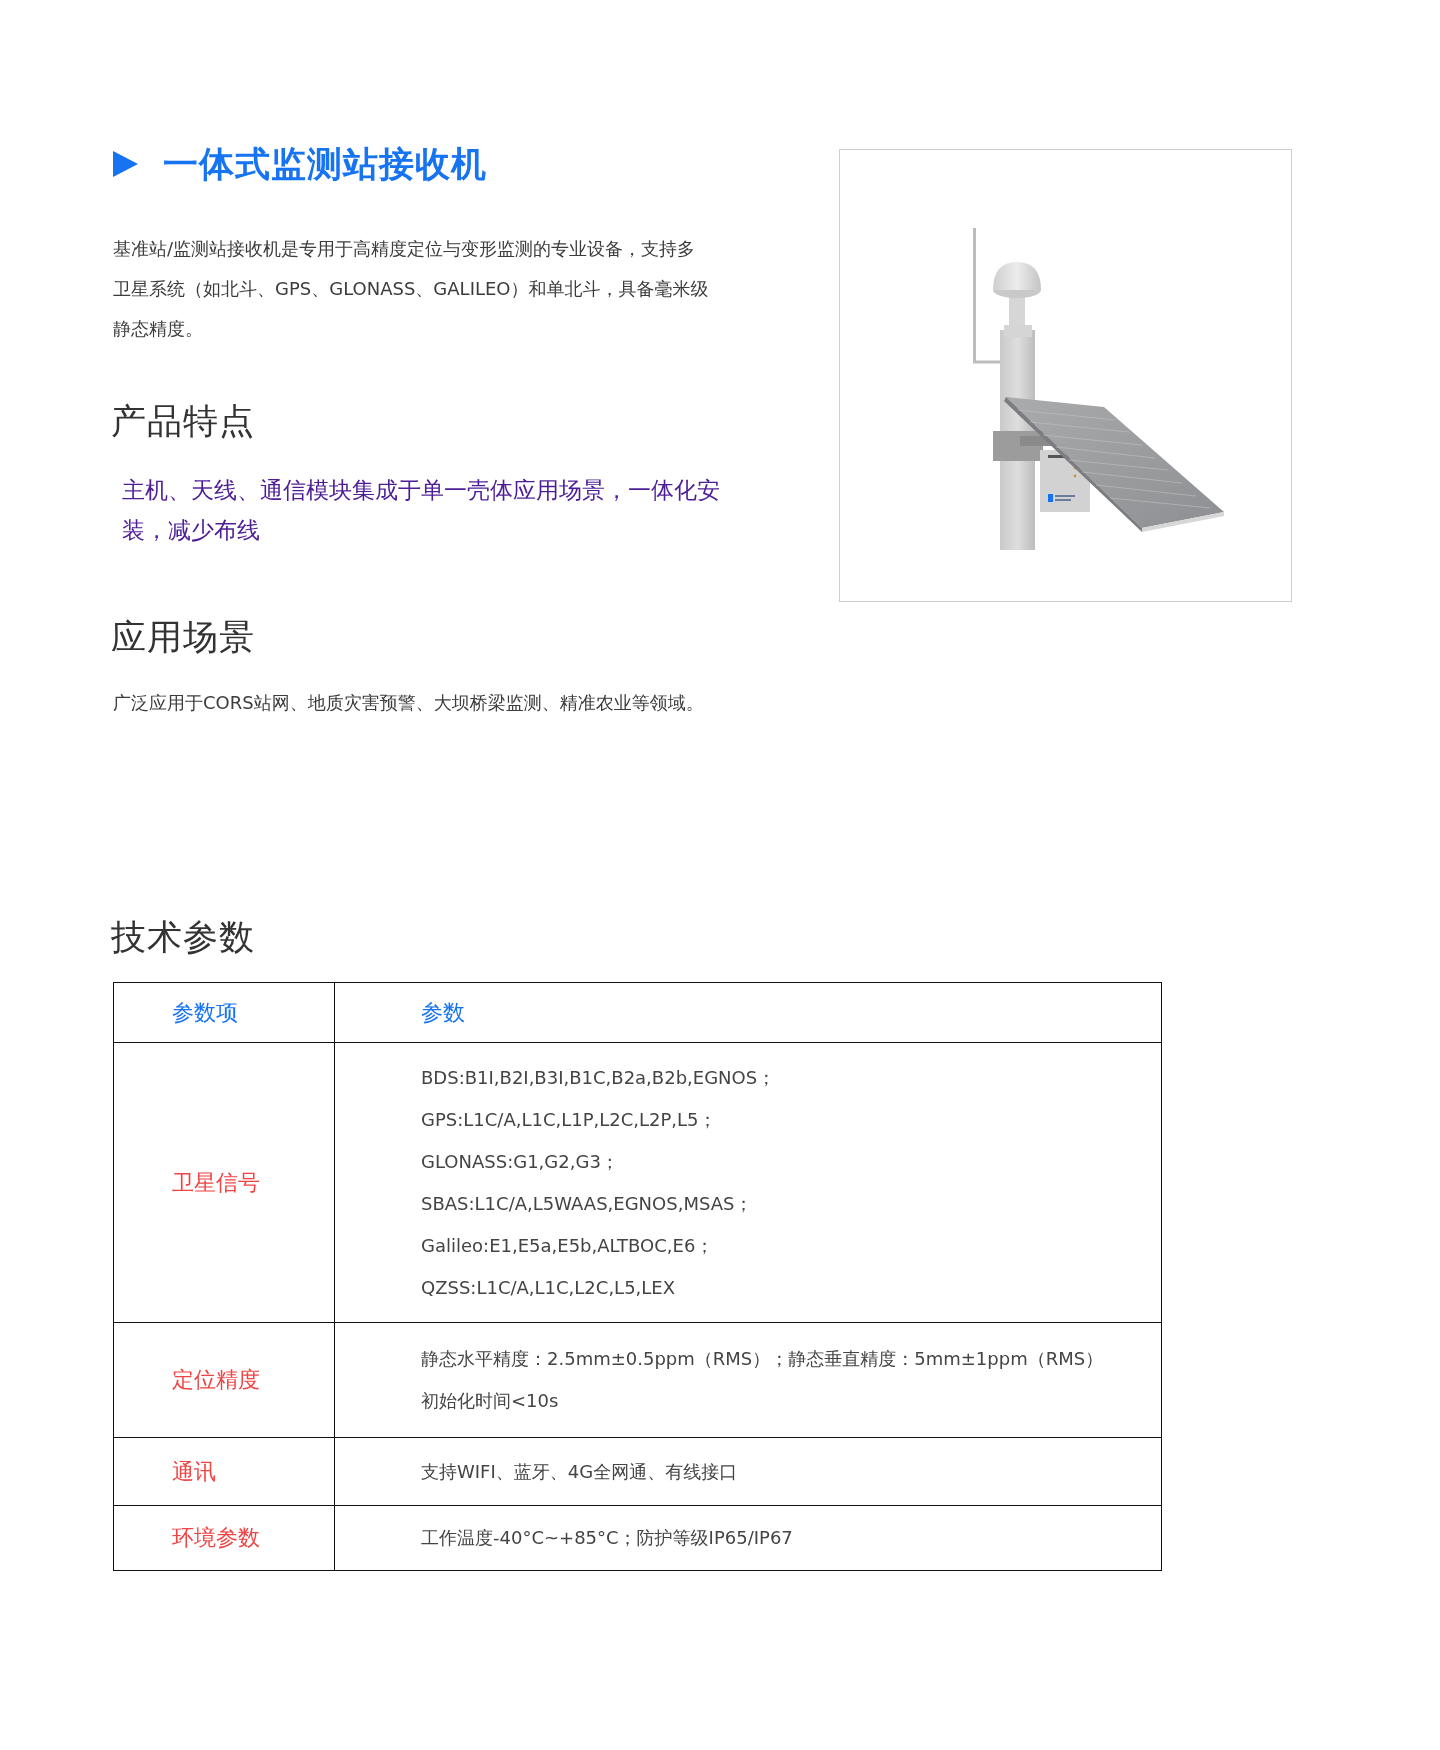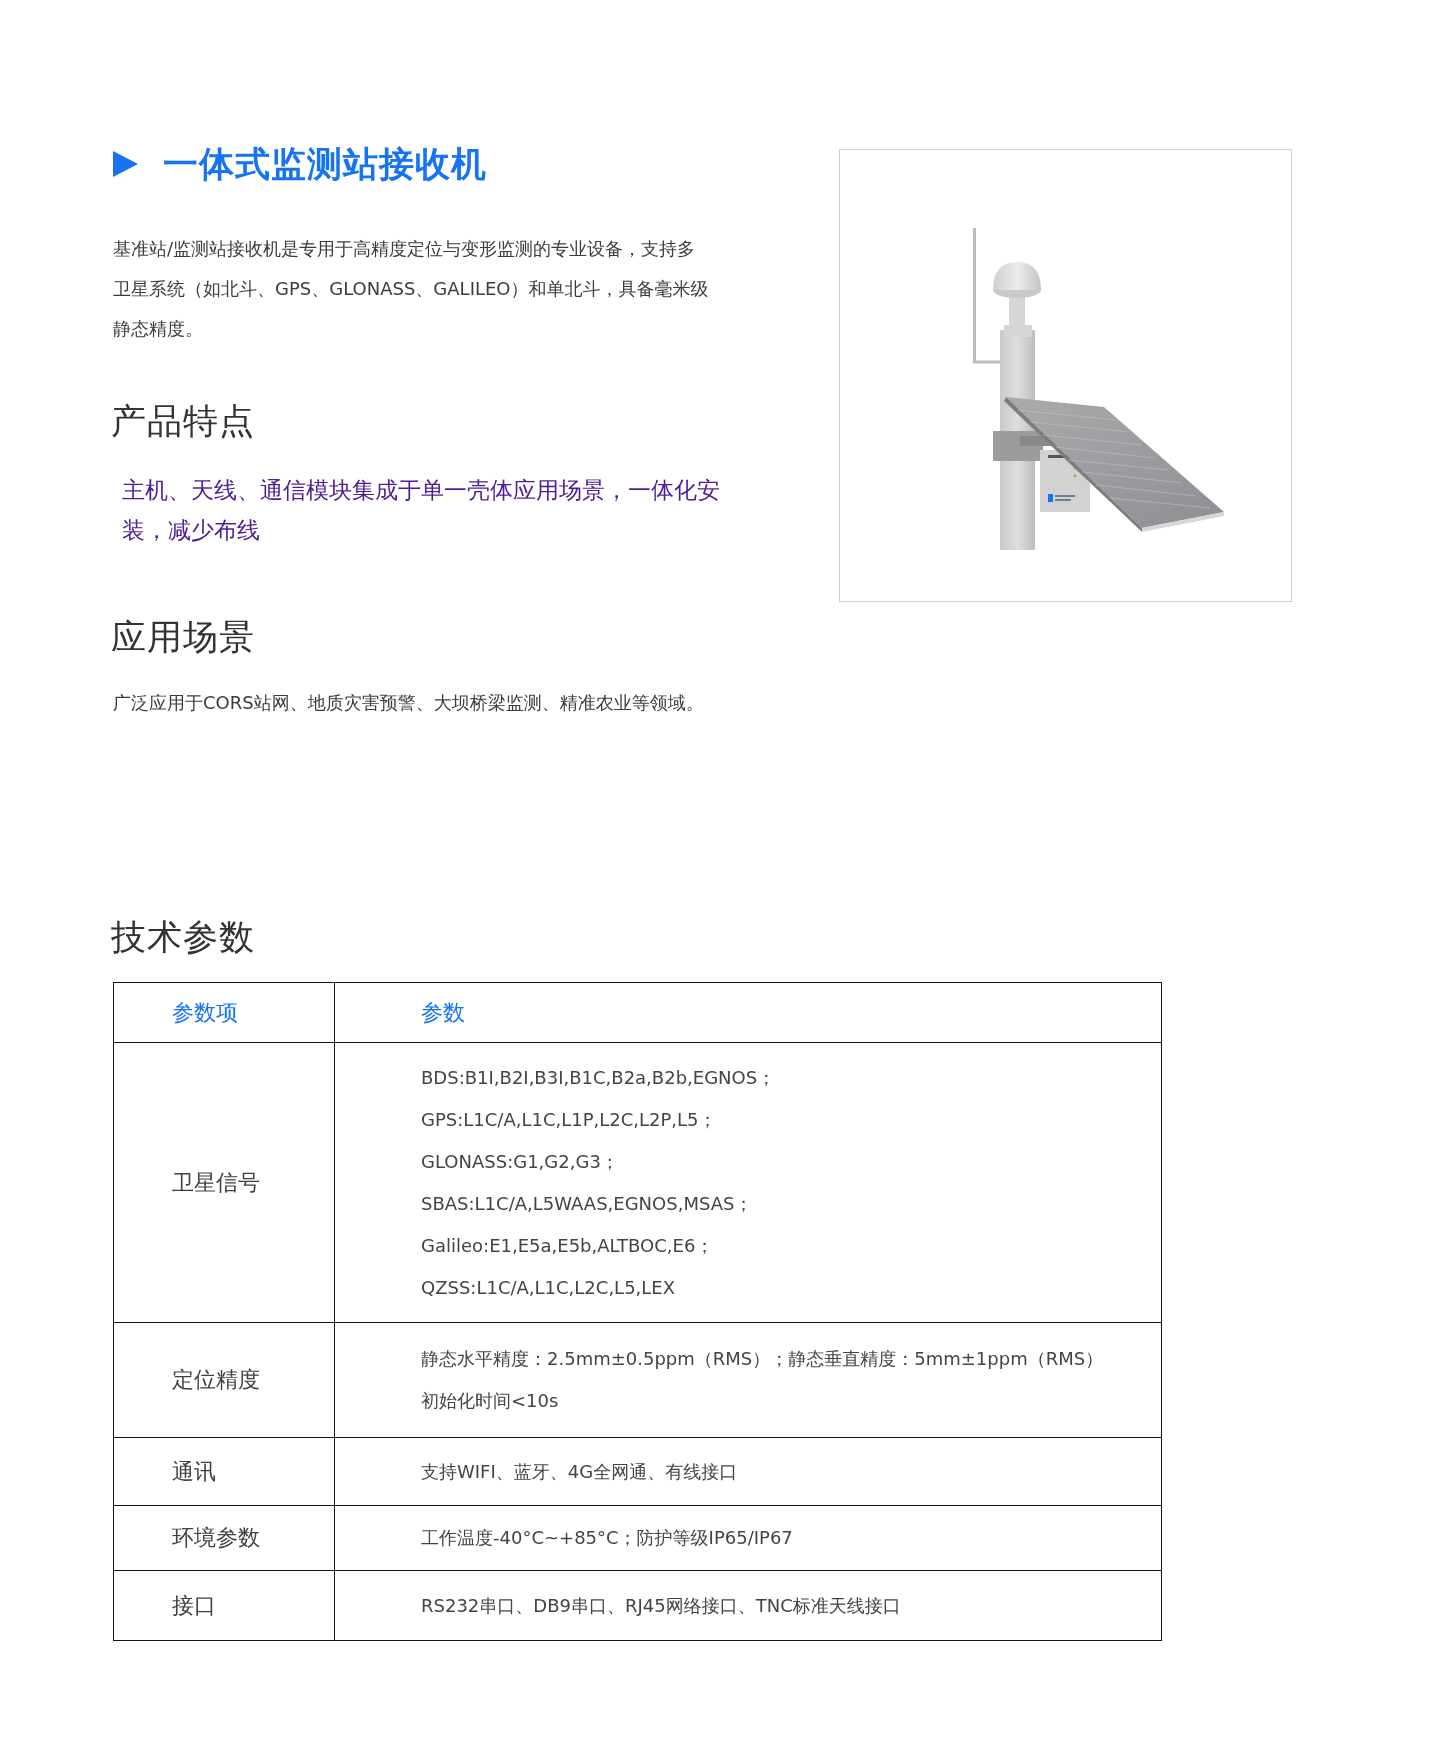--- a/index.html
+++ b/index.html
@@ -114,21 +114,21 @@
     .spec-table th {
       height: 59px;
       font-size: 22px;
       color: #1673f2;
     }
     .th-label { padding-left: 58px !important; }
     .th-value { padding-left: 86px !important; margin-top: 12px; }
     .td-label {
       padding-left: 58px !important;
       font-size: 22px;
-      color: #404040;
+      color: #ef4444;
     }
     .td-value {
       padding-left: 86px !important;
       font-size: 18px;
       color: #444444;
       line-height: 42px;
     }
     .row-sat .td-value { padding-top: 6px !important; padding-bottom: 6px !important; }
     .row-sat td { height: 267px; }
     .row-acc .td-value { padding-top: 6px !important; padding-bottom: 6px !important; }
@@ -249,20 +249,14 @@
       <td class="td-value">
         <span class="value-line">支持WIFI、蓝牙、4G全网通、有线接口</span>
       </td>
     </tr>
     <tr class="row-env">
       <td class="td-label">环境参数</td>
       <td class="td-value">
         <span class="value-line">工作温度-40°C~+85°C；防护等级IP65/IP67</span>
       </td>
     </tr>
-    <tr class="row-port">
-      <td class="td-label">接口</td>
-      <td class="td-value">
-        <span class="value-line">RS232串口、DB9串口、RJ45网络接口、TNC标准天线接口</span>
-      </td>
-    </tr>
   </tbody>
 </table>
 
 </body></html>

